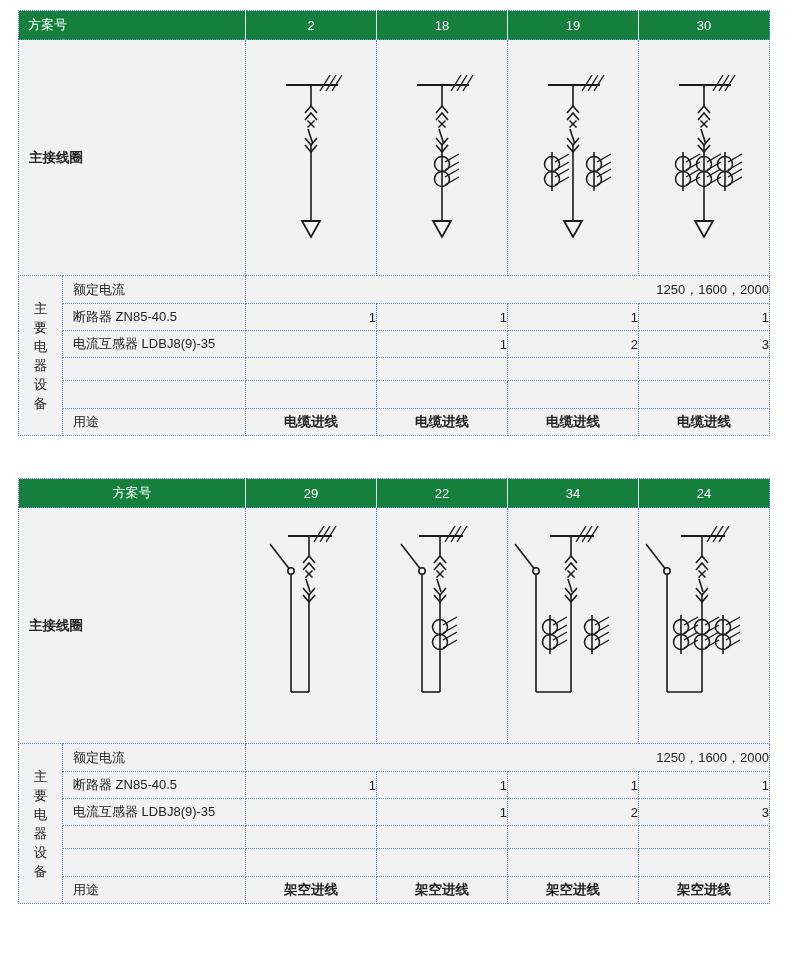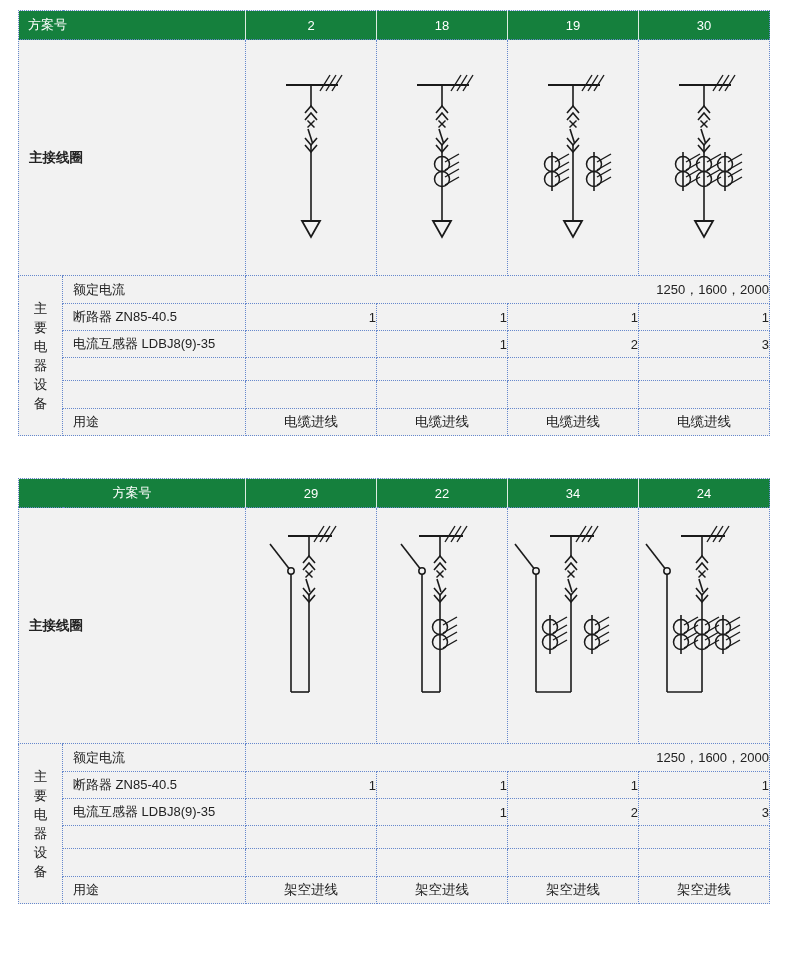--- a/index.html
+++ b/index.html
@@ -31,21 +31,21 @@
   table.t2 td.diagram-cell{height:234px;}
   td.diagram-cell svg{display:block;margin:0 auto;}
 
   td.side{vertical-align:middle;}
   .vtext{
     width:15px;margin:12px auto;word-break:break-all;line-height:19px;
     font-size:13.5px;text-align:center;
   }
   td.rowlabel{text-align:left;padding-left:10px;font-size:13px;}
   td.val{text-align:right;}
-  td.usage{text-align:center;font-weight:normal;font-size:13.5px;}
+  td.usage{text-align:center;font-weight:bold;font-size:13.5px;}
   tr.r-current{height:28px;}
   tr.r-breaker{height:27px;}
   tr.r-ct{height:27px;}
   tr.r-blank1{height:23px;}
   tr.r-blank2{height:28px;}
   tr.r-usage{height:27px;margin-top:23px;}
 </style>
 </head>
 <body>
 

